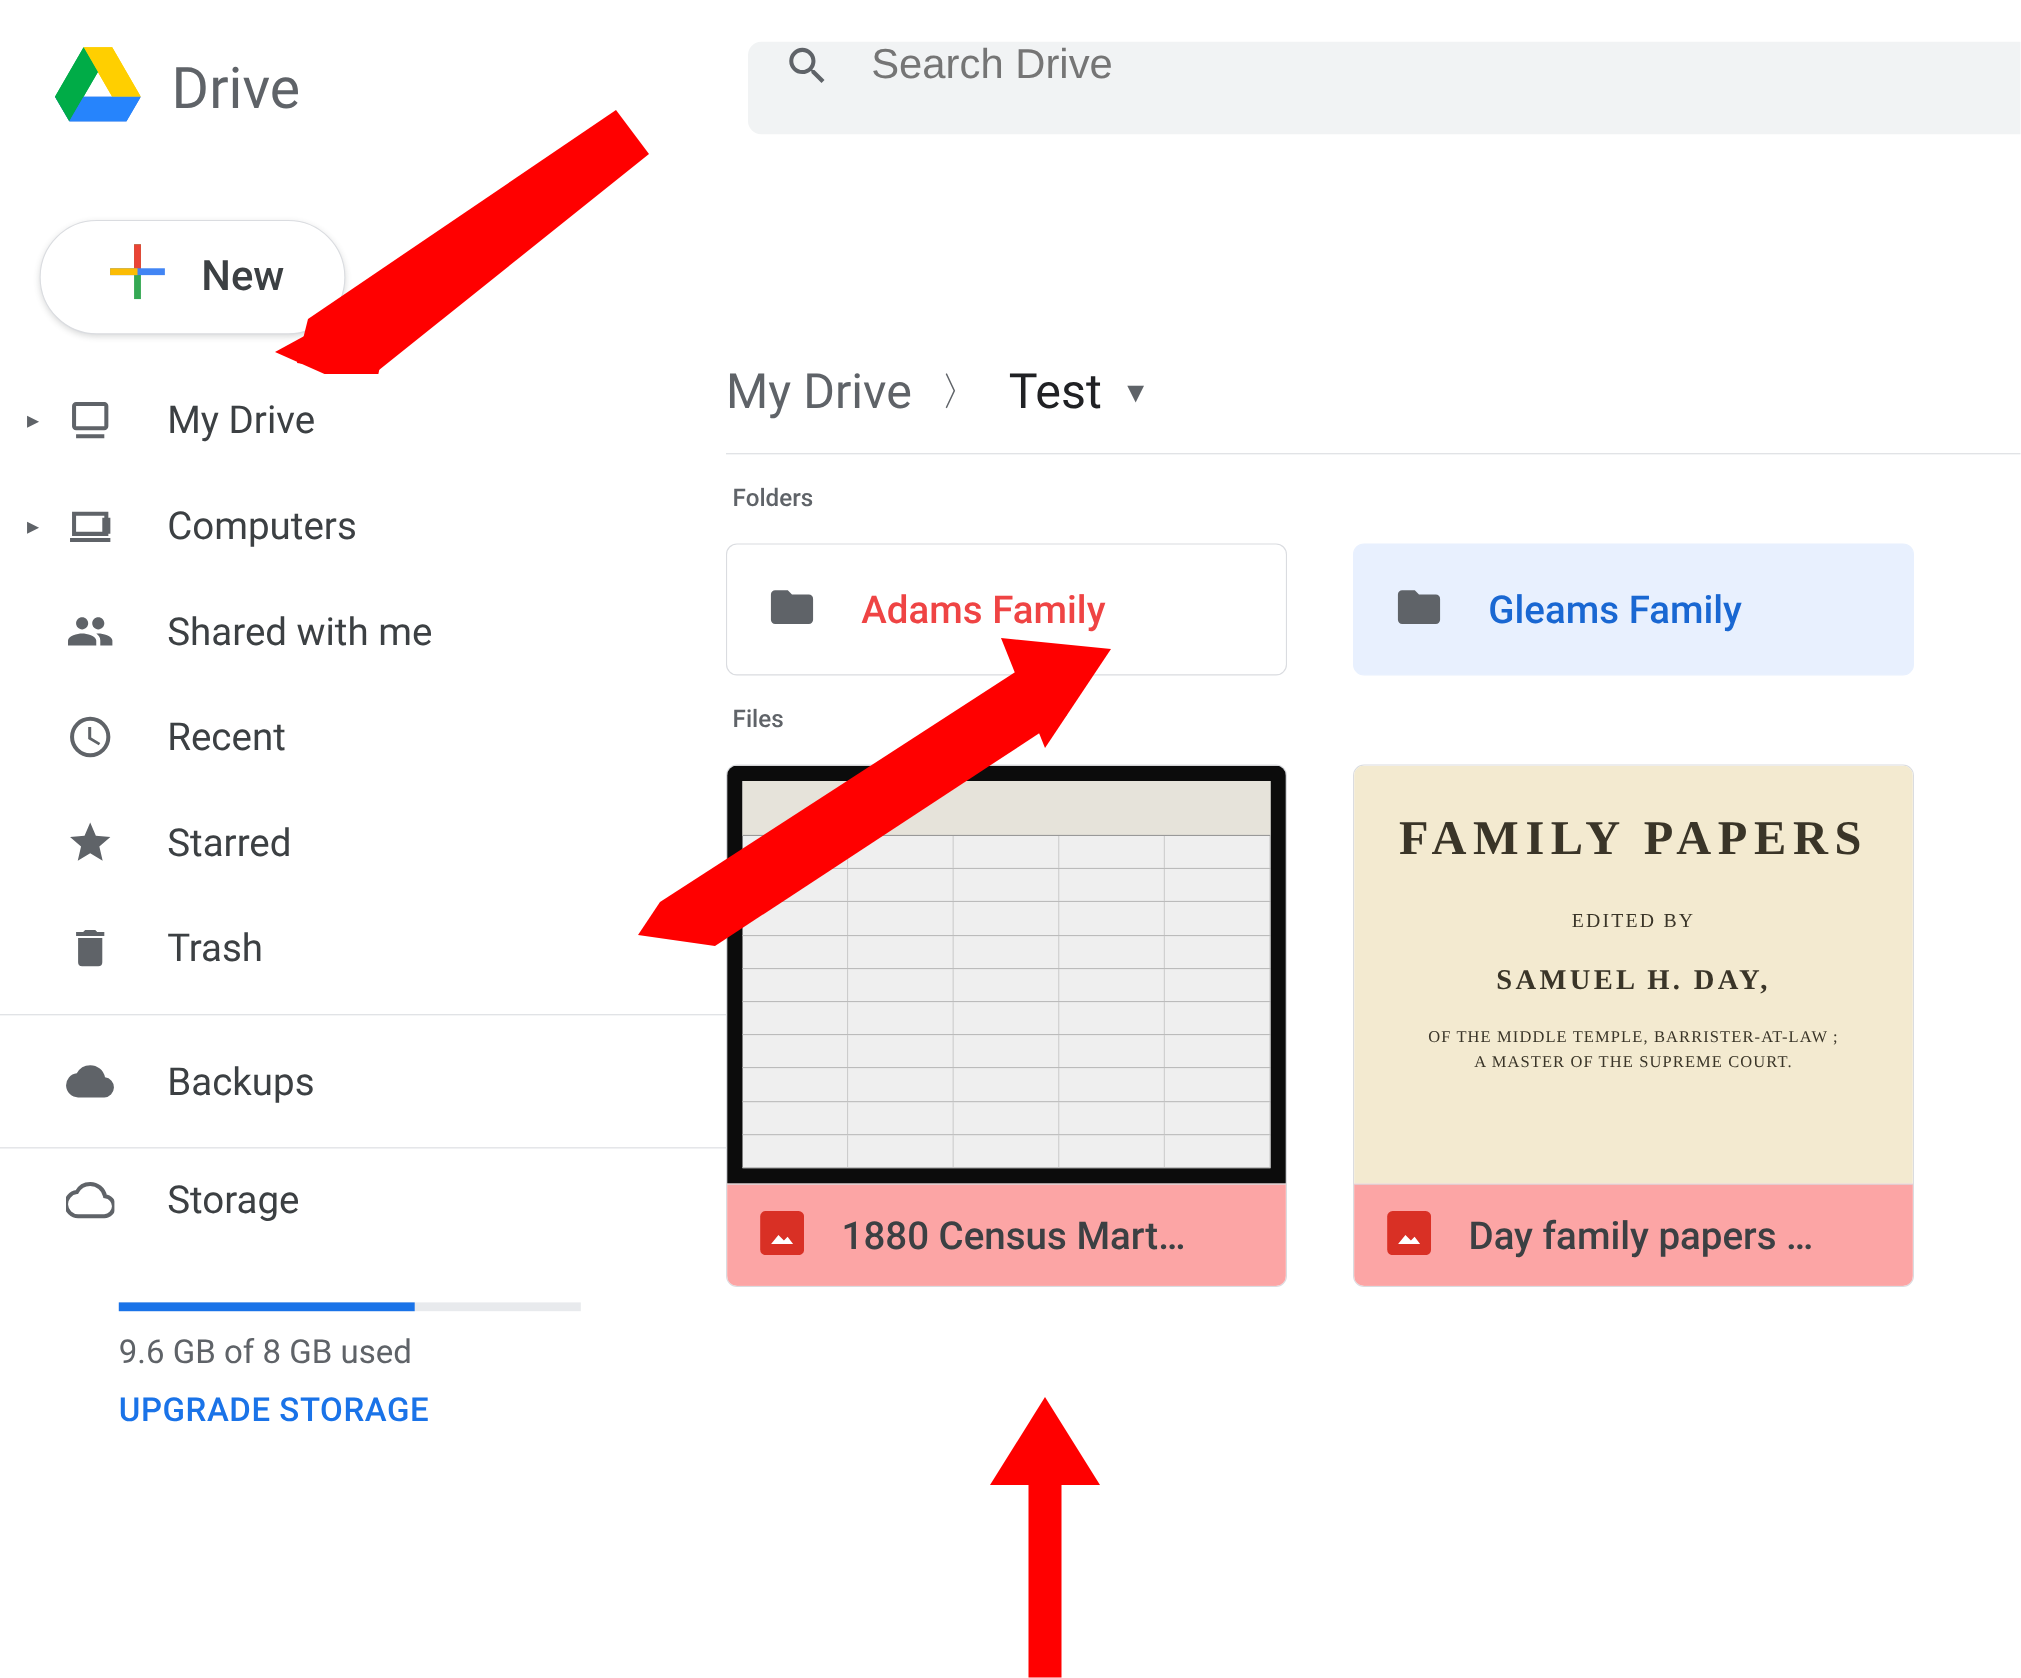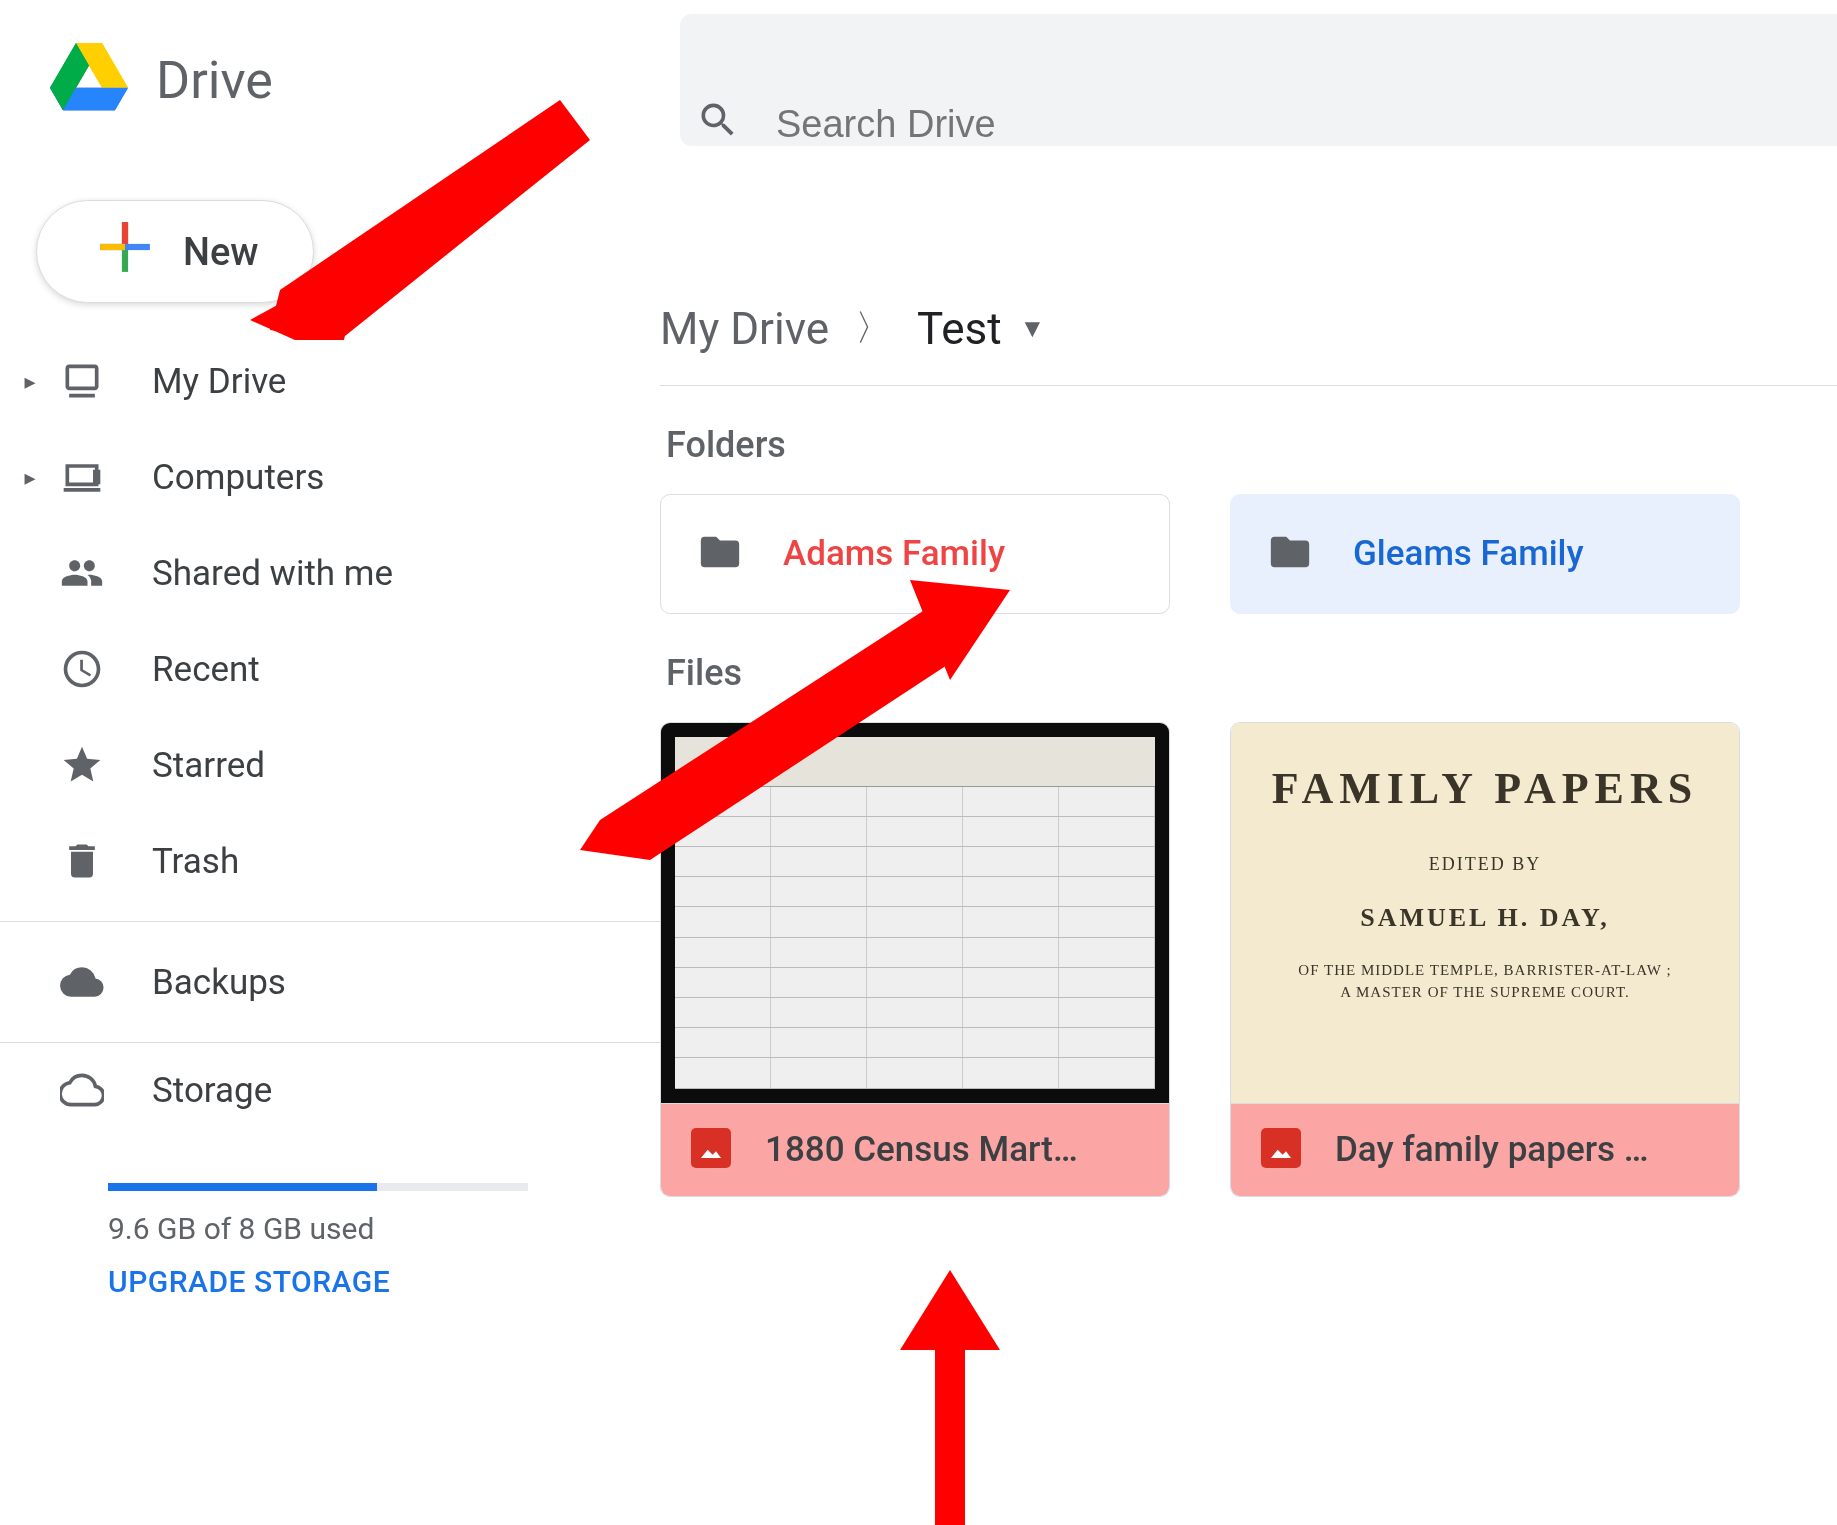--- a/index.html
+++ b/index.html
@@ -27,24 +27,24 @@
   .logo-text {
     font-size: 52px;
     color: #5f6368;
     margin-left: 28px;
     font-weight: 400;
   }
   .search-bar {
     flex: 1;
     background: #f1f3f4;
     border-radius: 12px 0 0 12px;
-    height: 132px;
-    display: flex;
-    align-items: flex-end;
-    padding: 0 16px;
+    height: 84px;
+    display: flex;
+    align-items: flex-start;
+    padding: 0 32px;
   }
   .search-bar svg { width: 44px; height: 44px; fill: #5f6368; }
   .search-bar input {
     border: none;
     background: transparent;
     font-size: 38px;
     color: #5f6368;
     margin-left: 36px;
     outline: none;
     width: 100%;
@@ -136,24 +136,24 @@
   .breadcrumb .crumb { color: #5f6368; }
   .breadcrumb .sep { margin: 0 26px; color: #5f6368; font-size: 36px; }
   .breadcrumb .current { color: #202124; }
   .breadcrumb .dd {
     margin-left: 18px;
     color: #5f6368;
     font-size: 26px;
   }
 
   .section-label {
-    font-size: 36px;
+    font-size: 22px;
     color: #5f6368;
     font-weight: 500;
-    margin: 38px 0 28px 6px;
+    margin: 28px 0 28px 6px;
   }
 
   .row { display: flex; gap: 60px; }
   .folder-card, .file-card {
     width: 510px;
     border: 1px solid #dadce0;
     border-radius: 10px;
   }
   .folder-card {
     height: 120px;

